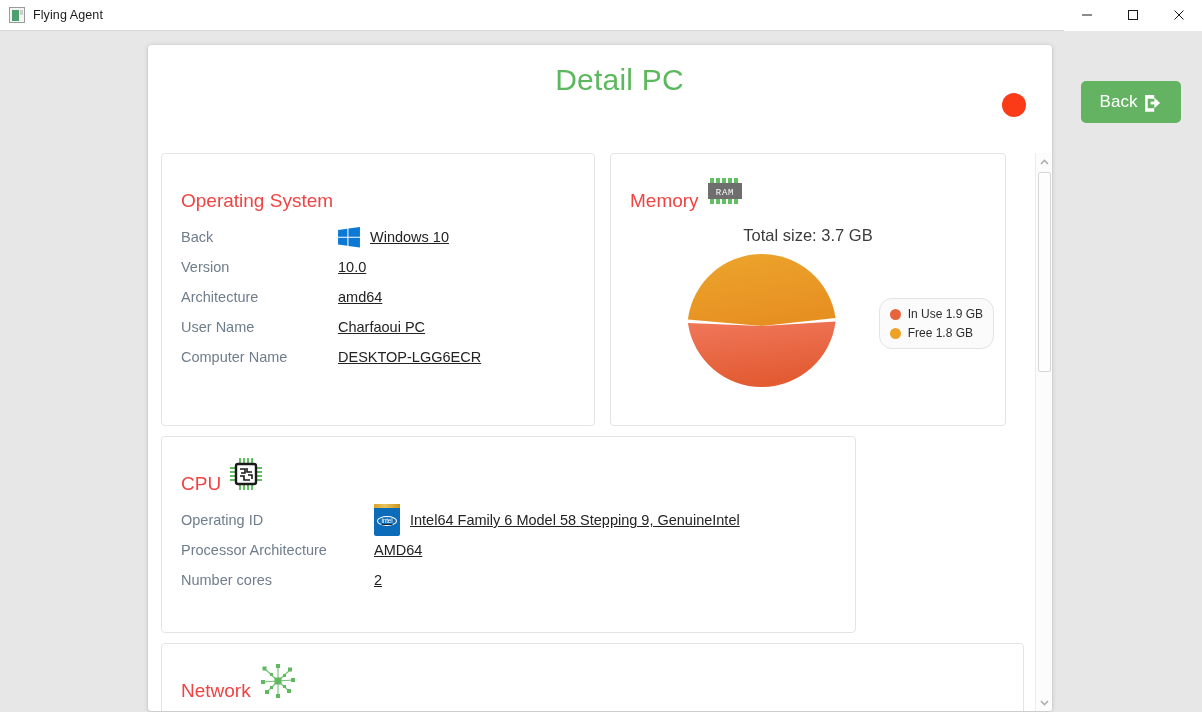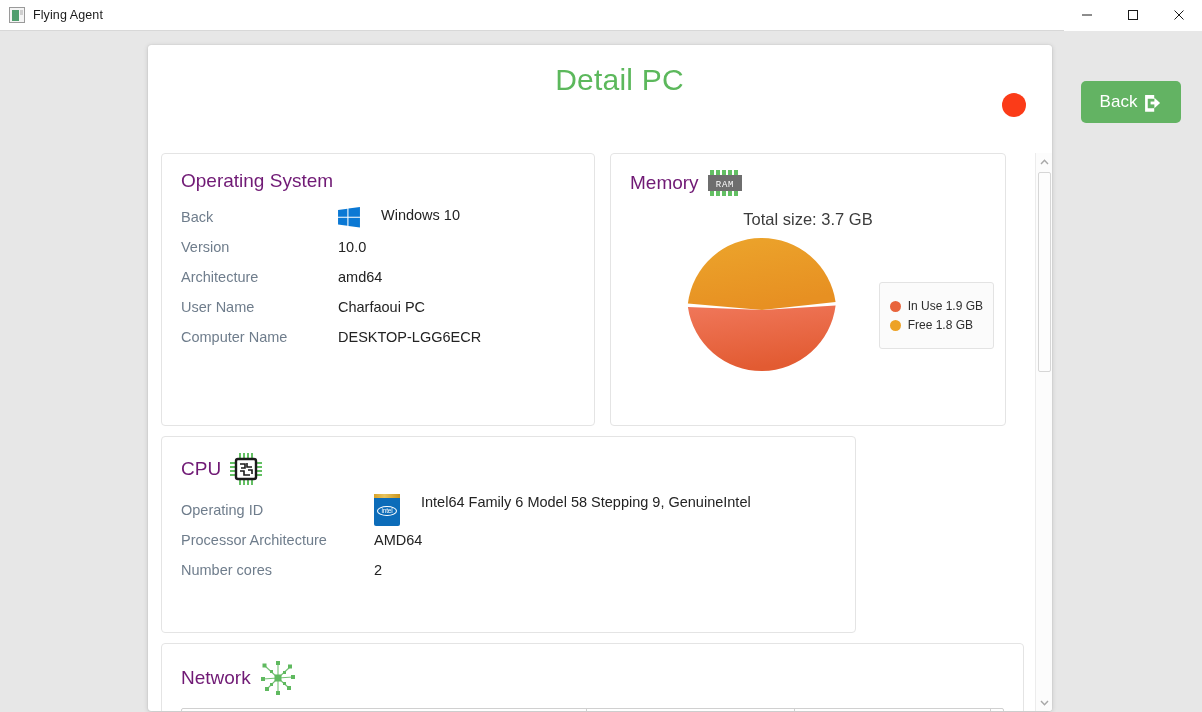--- a/index.html
+++ b/index.html
@@ -159,40 +159,43 @@
   .panel-net { left: 13px;  top: 598px; width: 863px; height: 150px; }
 
   .panel-head {
     display: flex;
     align-items: center;
     gap: 9px;
     padding: 16px 0 0 19px;
   }
   .panel-title {
     font-size: 19px;
-    color: #701a75;
+    color: #ef4444;
     font-weight: normal;
+    margin-top: 20px;
   }
 
   
   .fields { padding: 10px 0 0 19px; }
   .field-row {
     display: flex;
     align-items: center;
     height: 30px;
   }
   .field-label {
     font-size: 14.5px;
     color: #6f7d8c;
   }
   .field-value {
     font-size: 14.5px;
     color: #232323;
     display: flex;
-    gap: 21px;
+    align-items: center;
+    gap: 10px;
+    text-decoration: underline;
   }
   .os-label  { width: 157px; }
   .cpu-label { width: 193px; }
 
   
   .win-logo { width: 22px; height: 21px; display:block; }
 
   .intel-logo {
     width: 26px; height: 32px;
     background: #0c6cb9;
@@ -246,22 +249,22 @@
     width: 150px;
     height: 150px;
   }
 
   .legend {
     position: absolute;
     right: 11px;
     top: 47px;
     background: #fbfbfb;
     border: 1px solid #e3e3e3;
-    border-radius: 3px;
-    padding: 16px 10px;
+    border-radius: 13px;
+    padding: 8px 10px;
     display: flex;
     flex-direction: column;
     gap: 5px;
   }
   .legend-row {
     display: flex;
     align-items: center;
     gap: 7px;
   }
   .legend-swatch {

